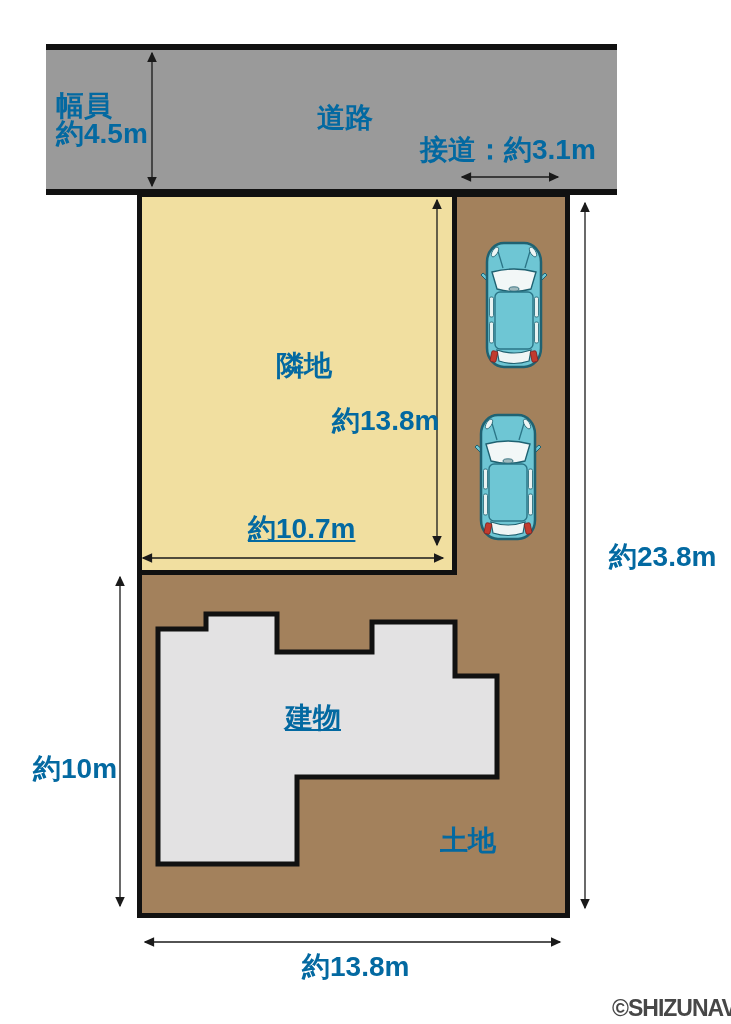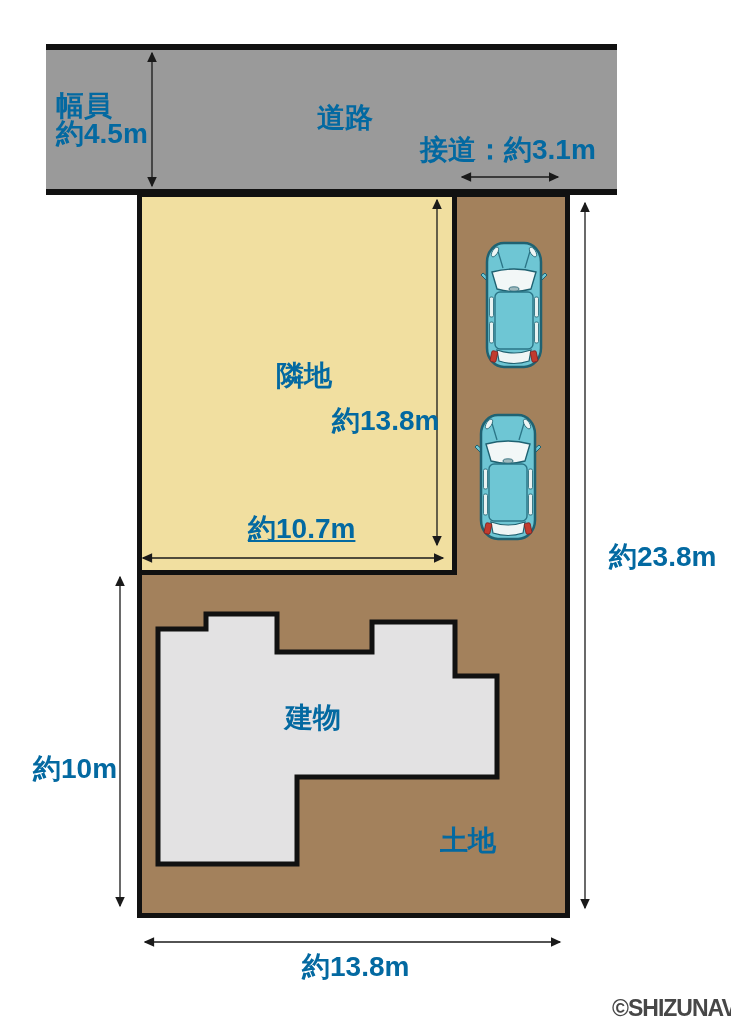--- a/index.html
+++ b/index.html
@@ -104,21 +104,21 @@
   <line x1="120" y1="577" x2="120" y2="906" stroke="#1a1a1a" stroke-width="1.3" marker-start="url(#ah-s)" marker-end="url(#ah-e)"></line>
   <line x1="145" y1="942" x2="560" y2="942" stroke="#1a1a1a" stroke-width="1.3" marker-start="url(#ah-s)" marker-end="url(#ah-e)"></line>
 </svg>
 
 <div class="lbl" style="left:56px;top:92px;">
   <div>幅員</div>
   <div>約4.5m</div>
 </div>
 <div class="lbl" style="left:301px;top:104px;margin-left:16px;">道路</div>
 <div class="lbl" style="left:420px;top:136px;">接道：約3.1m</div>
-<div class="lbl" style="left:276px;top:362px;">隣地</div>
+<div class="lbl" style="left:276px;top:352px;">隣地</div>
 <div class="lbl" style="left:332px;top:407px;">約13.8m</div>
 <div class="lbl" style="left:248px;top:515px;text-decoration:underline;">約10.7m</div>
 <div class="lbl" style="left:609px;top:543px;">約23.8m</div>
 <div class="lbl" style="left:33px;top:729px;margin-top:26px;">約10m</div>
-<div class="lbl" style="left:285px;top:704px;">建物</div>
+<div class="lbl" style="left:285px;top:704px;text-decoration:underline;">建物</div>
 <div class="lbl" style="left:440px;top:827px;">土地</div>
 <div class="lbl" style="left:302px;top:953px;">約13.8m</div>
 <div class="watermark">©SHIZUNAVI</div>
 
 </body></html>

